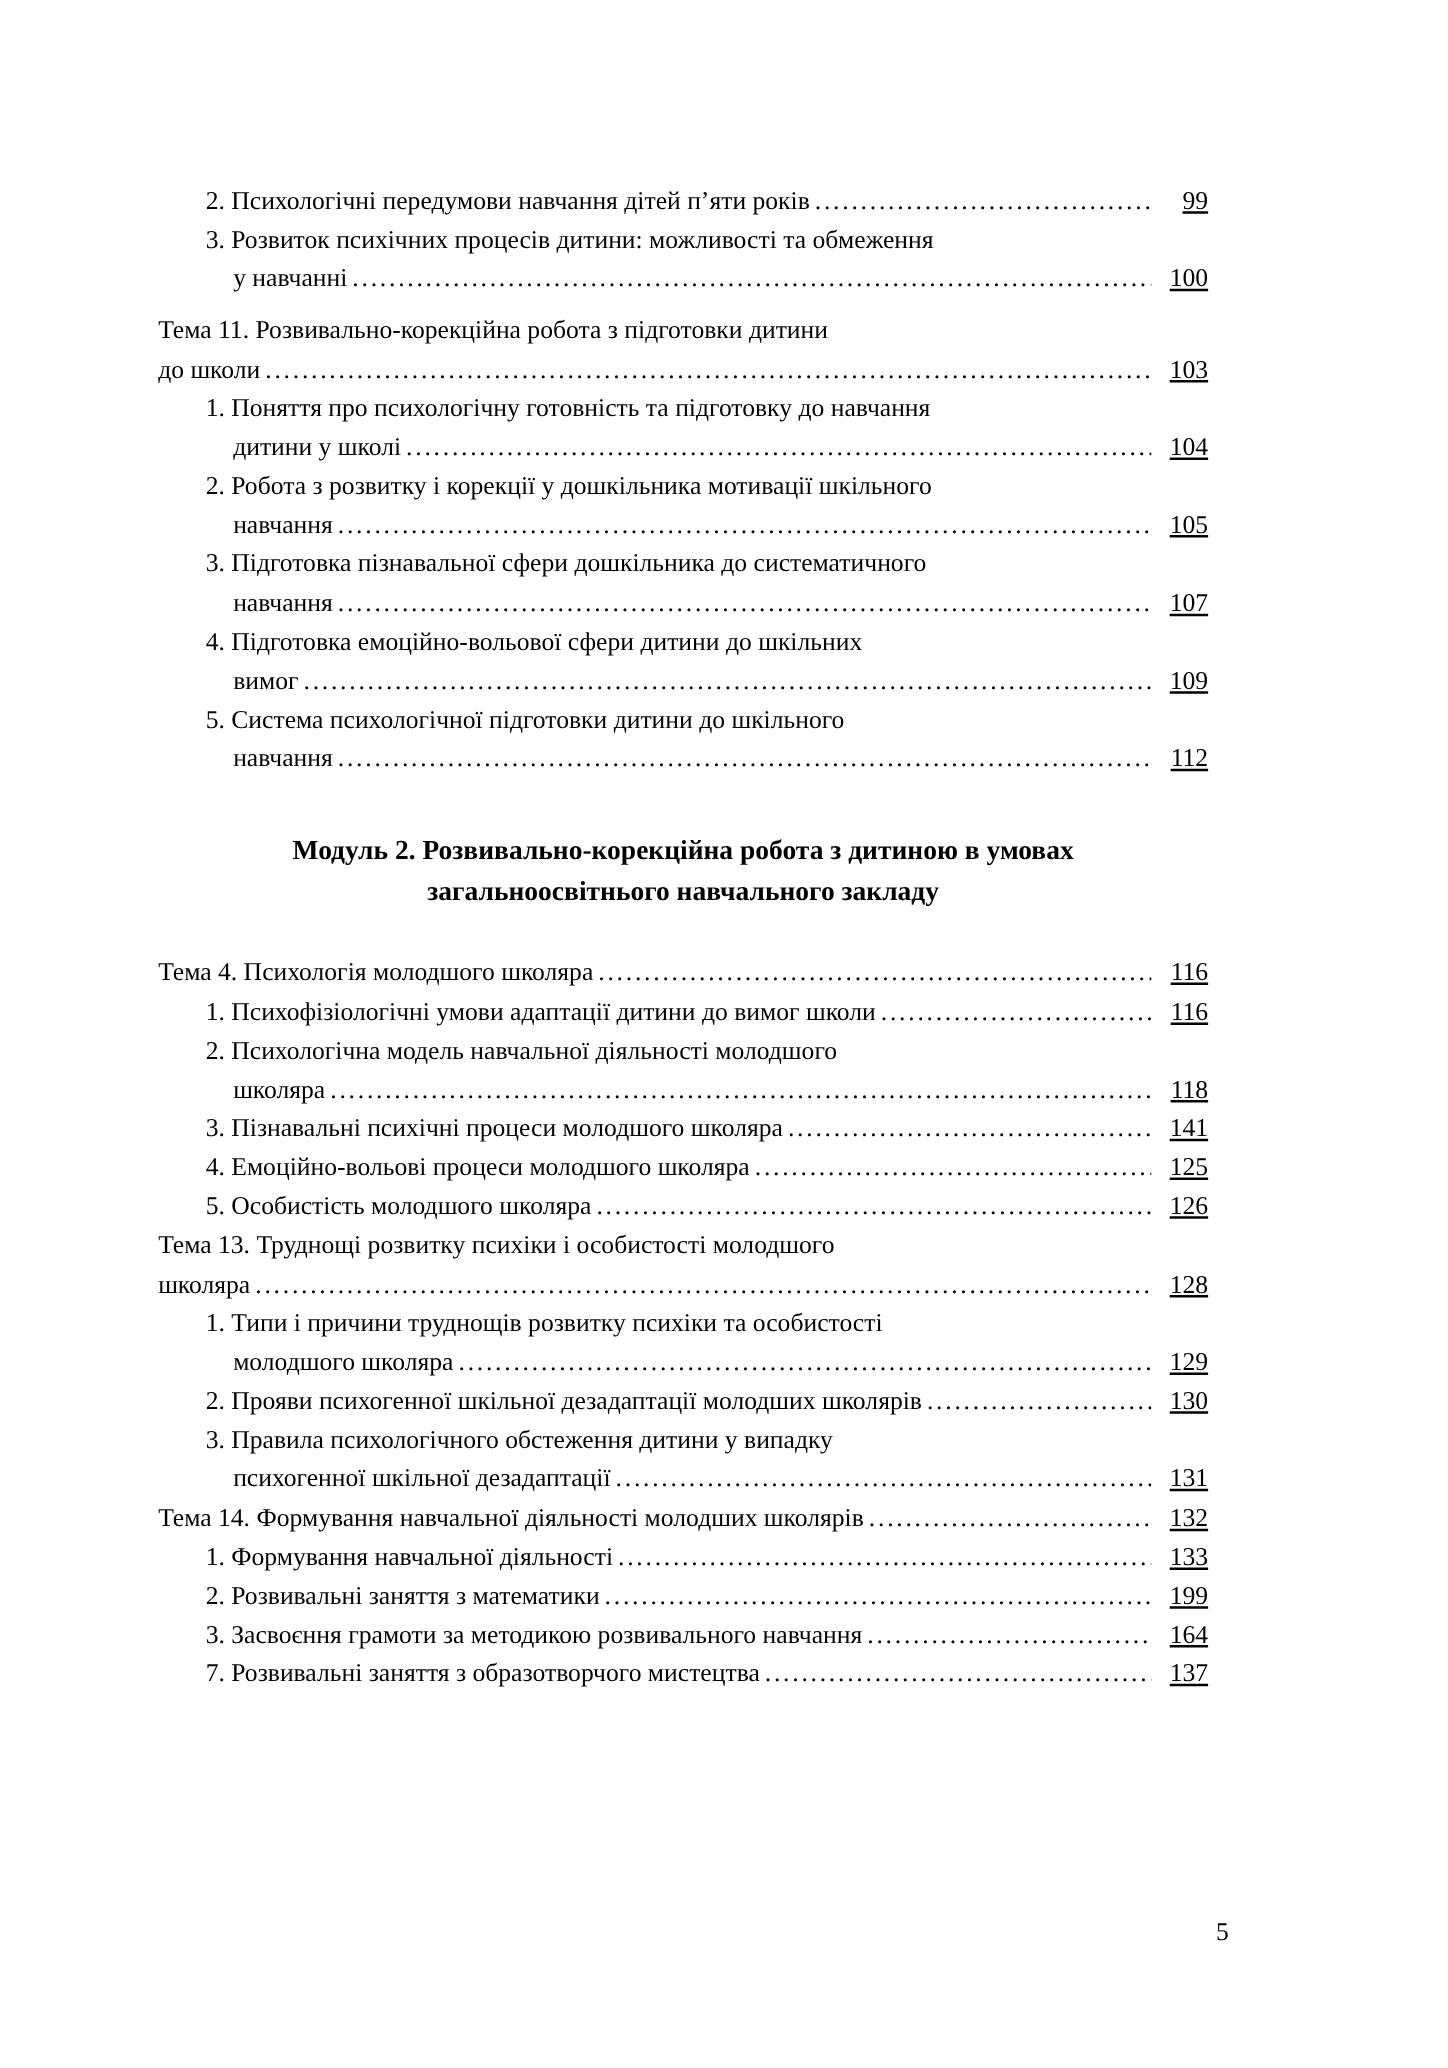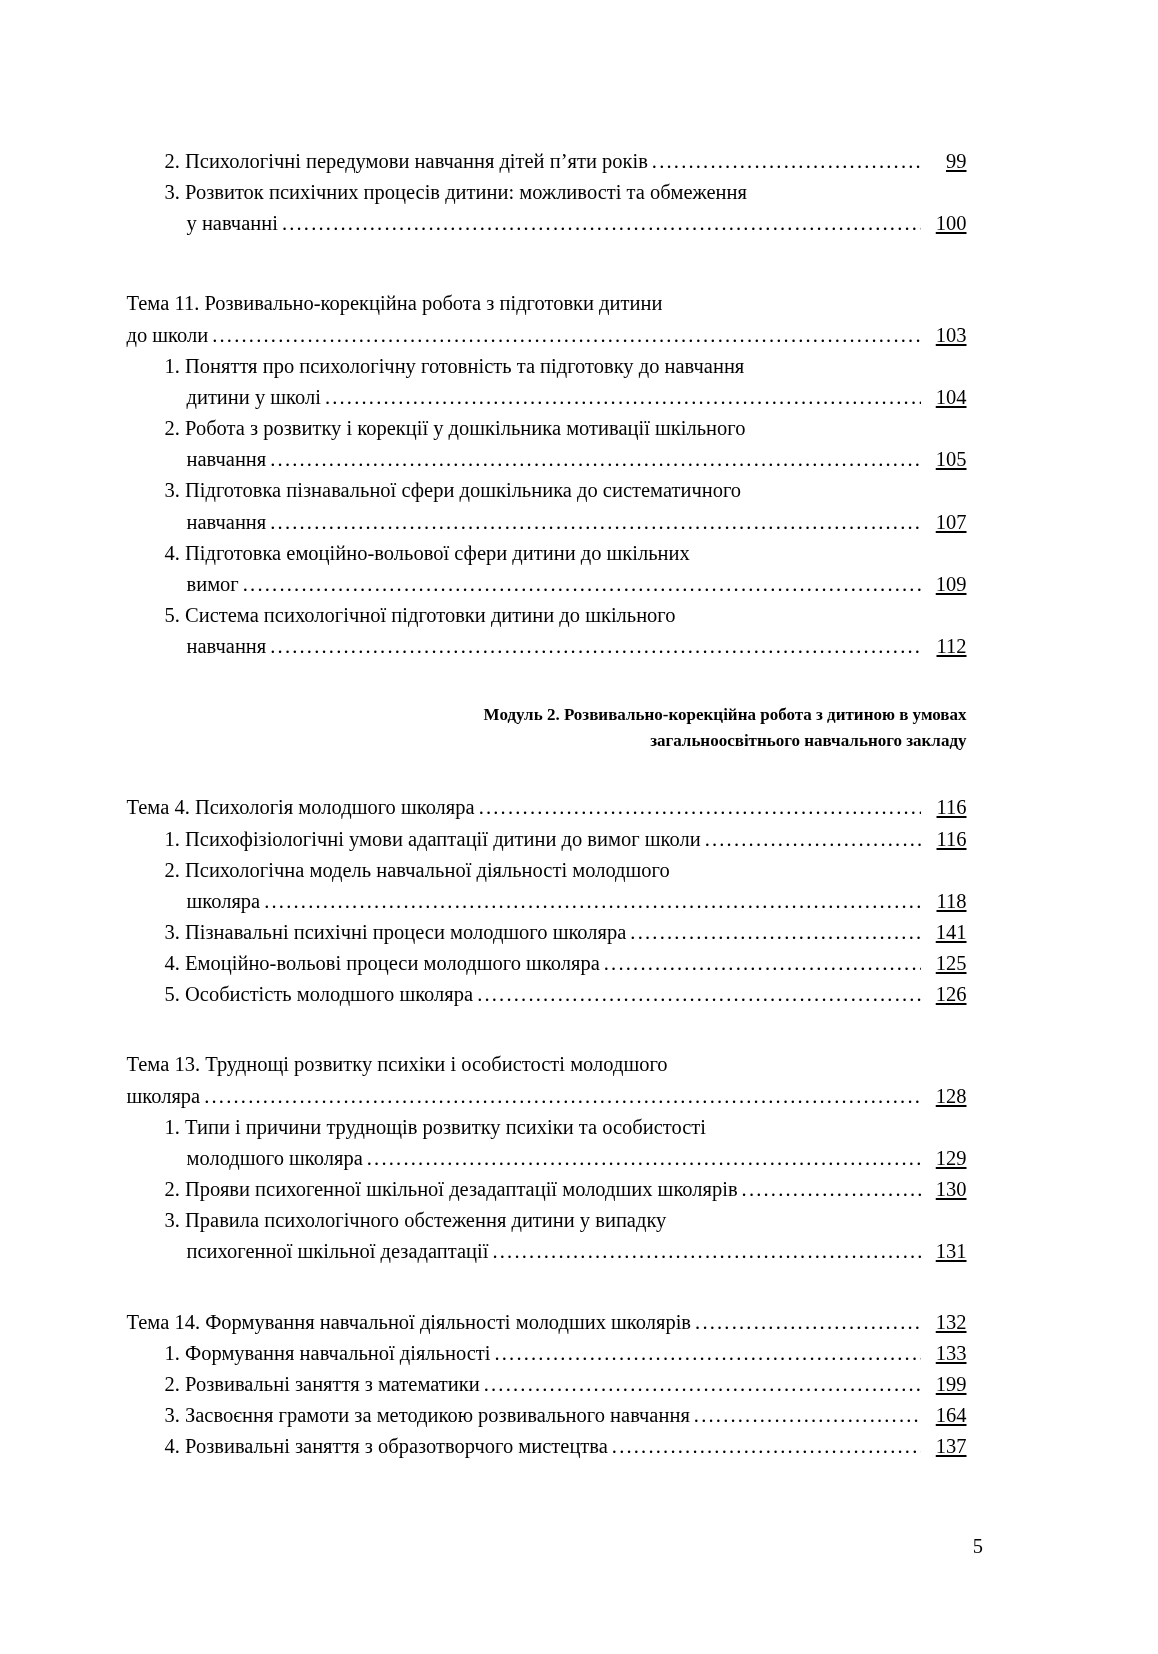--- a/index.html
+++ b/index.html
@@ -47,31 +47,31 @@
     font-size: 20.5px;
     color: #000;
   }
   .entry .pg {
     flex: 0 0 auto;
     text-align: right;
     min-width: 44px;
     font-size: 20.5px;
     text-decoration: underline;
   }
-  .lvl-theme  { margin-left: 0px; margin-top: 39px; }
+  .lvl-theme  { margin-left: 0px; }
   .lvl-theme-cont { margin-left: 0px; }
   .lvl-item   { margin-left: 38px; }
   .lvl-item-cont { margin-left: 60px; }
 
   .no-leader .leader { visibility: hidden; }
 
   .module-title {
-    text-align: right;
+    text-align: center;
     font-weight: bold;
-    font-size: 17px;
+    font-size: 22px;
     line-height: 1.5;
     margin: 40px 0 34px 0;
   }
   .module-title .l1 { display: block; }
   .module-title .l2 { display: block; }
 
   .gap-sm { height: 10px; }
 
   .page-number {
     position: absolute;
@@ -304,21 +304,21 @@
         </div>
         <div>
           <div class="entry lvl-item">
             <span class="txt">3. Засвоєння грамоти за методикою розвивального навчання</span>
             <span class="leader">........................................................................................................................................................................................................</span>
             <span class="pg">164</span>
           </div>
         </div>
         <div>
           <div class="entry lvl-item">
-            <span class="txt">4. Розвивальні заняття з образотворчого мистецтва</span>
+            <span class="txt">7. Розвивальні заняття з образотворчого мистецтва</span>
             <span class="leader">........................................................................................................................................................................................................</span>
             <span class="pg">137</span>
           </div>
         </div>
       </div>
 
   </div>
 
   <div class="page-number">5</div>
 </div>

